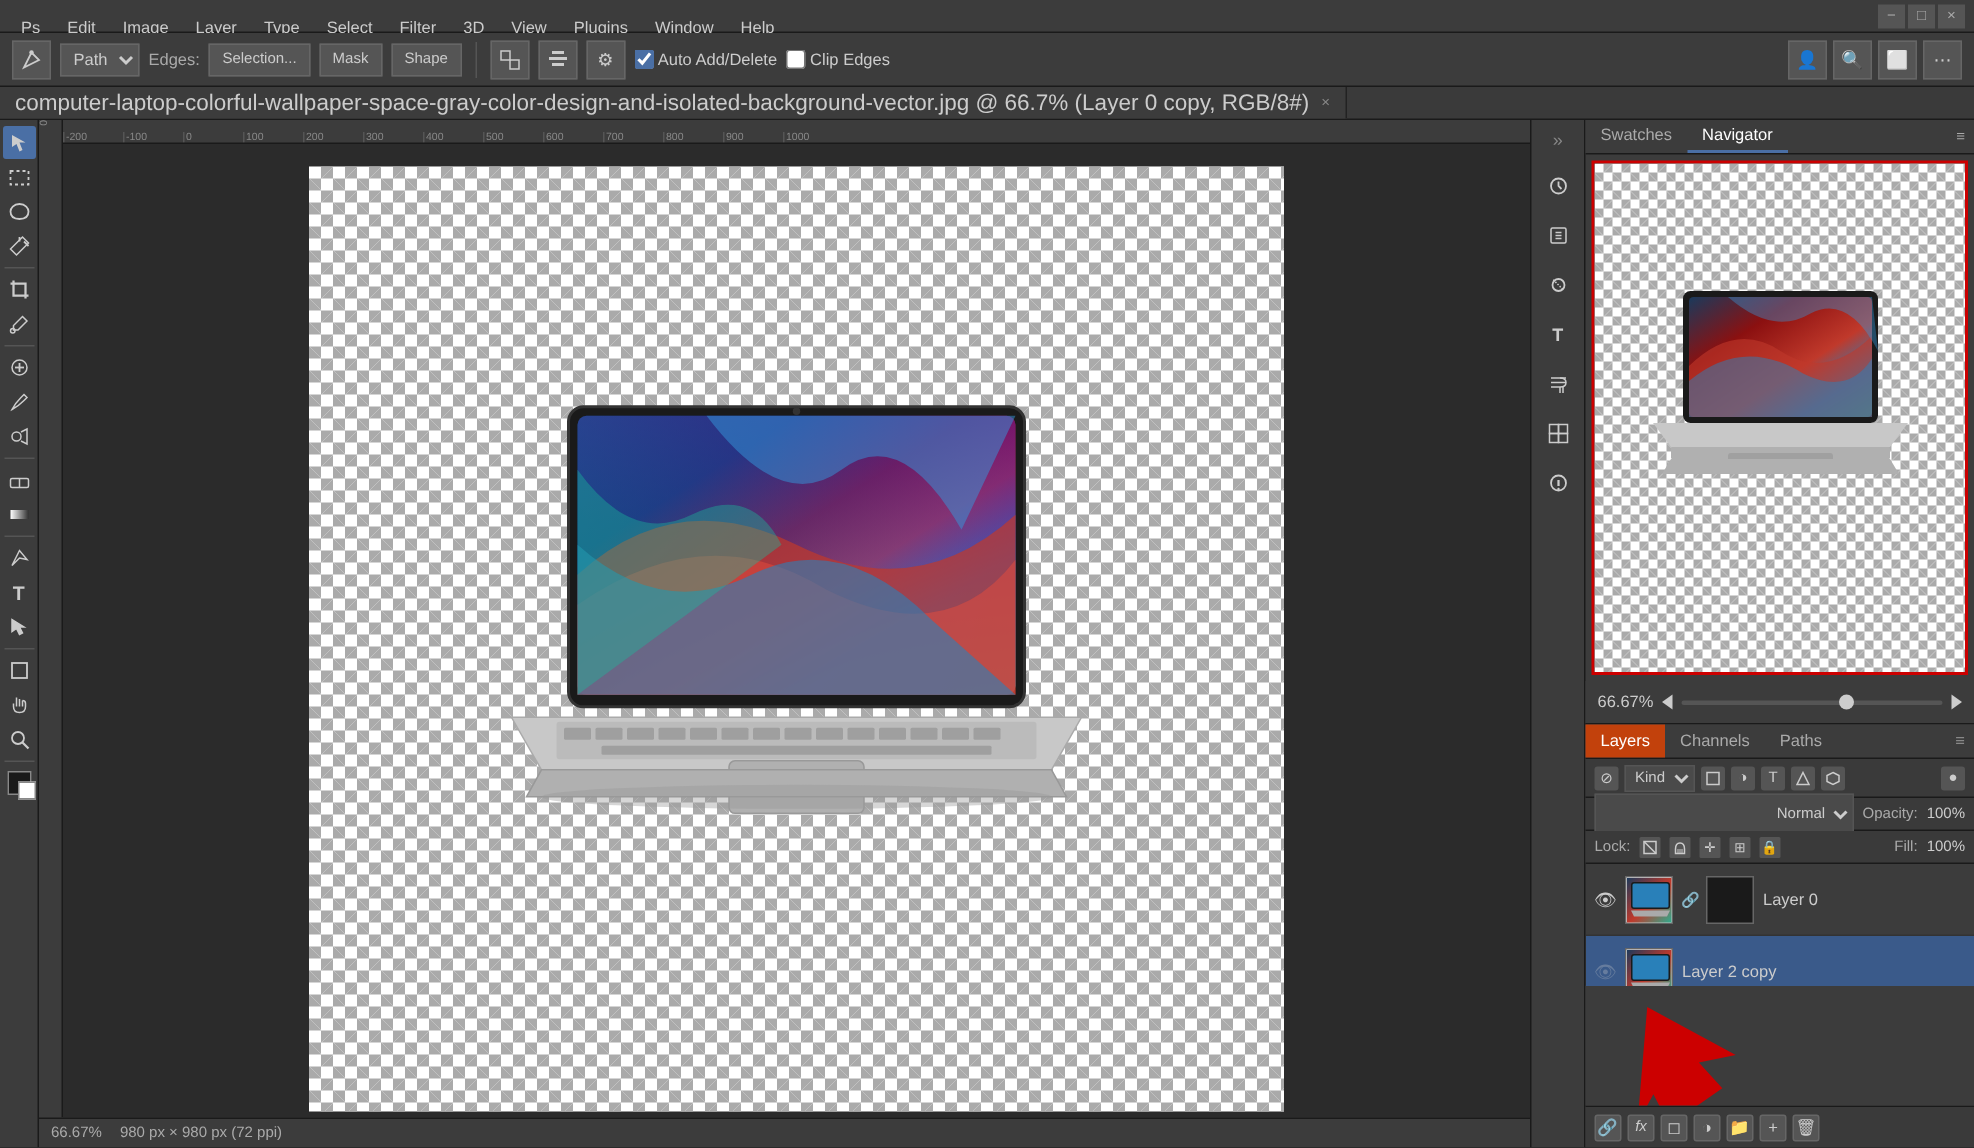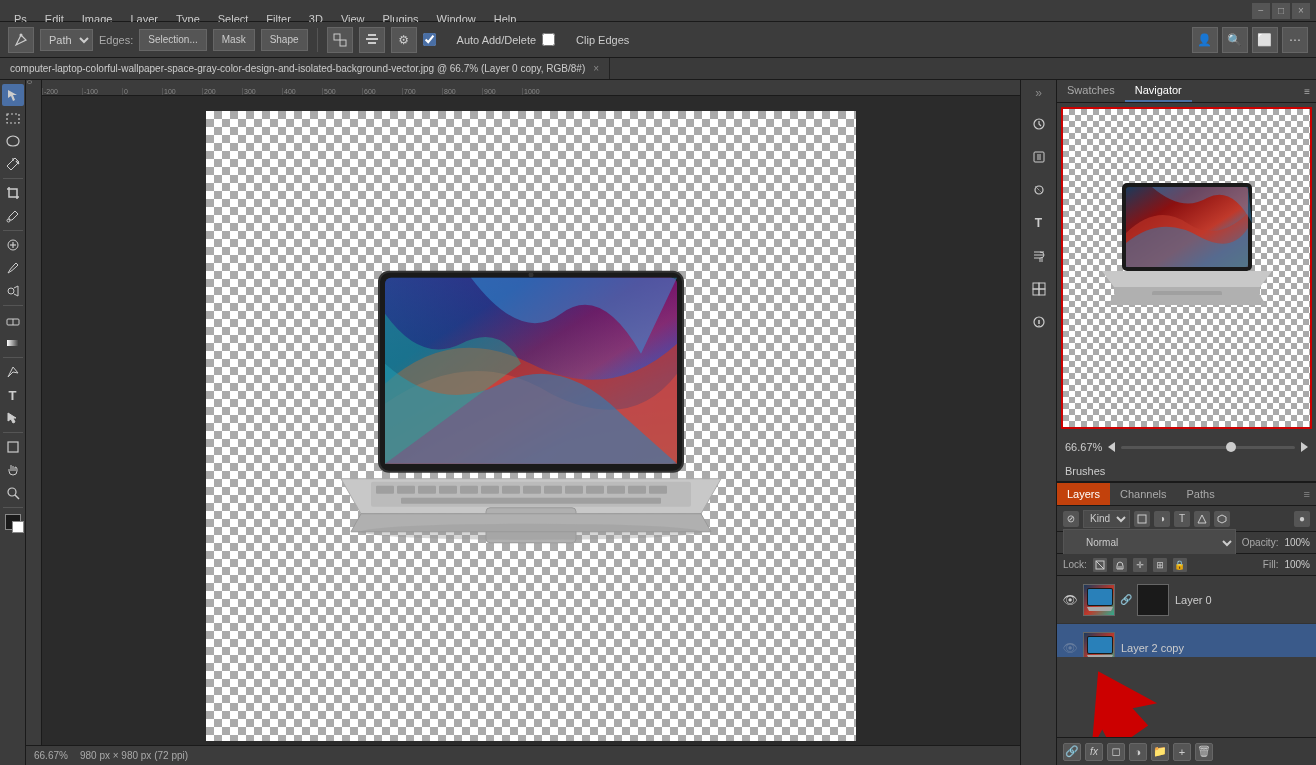--- a/index.html
+++ b/index.html
@@ -10,21 +10,21 @@
     .menu-item { padding: 2px 8px; color: #ccc; font-size: 11px; cursor: pointer; white-space: nowrap; margin-top: 16px; }
     .window-controls { margin-left: auto; display: flex; gap: 2px; }
     .win-btn { width: 18px; height: 16px; background: #555; border: none; color: #aaa; font-size: 10px; cursor: pointer; display: flex; align-items: center; justify-content: center; }
 
     
     .options-bar { height: 36px; background: #3c3c3c; display: flex; align-items: center; padding: 0 8px; gap: 6px; flex-shrink: 0; border-bottom: 1px solid #1a1a1a; }
     .tool-icon-btn { width: 26px; height: 26px; background: #555; border: 1px solid #666; display: flex; align-items: center; justify-content: center; cursor: pointer; color: #ccc; font-size: 12px; }
     .dropdown-select { background: #555; border: 1px solid #666; color: #ccc; font-size: 11px; height: 22px; padding: 0 4px; cursor: pointer; }
     .label-text { color: #aaa; font-size: 11px; white-space: nowrap; }
     .opt-btn { background: #555; border: 1px solid #666; color: #ccc; font-size: 10px; height: 22px; padding: 0 8px; cursor: pointer; white-space: nowrap; }
-    .checkbox-label { display: flex; align-items: center; gap: 21px; color: #ccc; font-size: 11px; cursor: pointer; }
+    .checkbox-label { display: flex; align-items: center; gap: 3px; color: #ccc; font-size: 11px; cursor: pointer; }
     .separator-v { width: 1px; height: 24px; background: #555; margin: 0 3px; }
 
     
     .tab-bar { height: 22px; background: #3a3a3a; display: flex; align-items: stretch; flex-shrink: 0; border-bottom: 1px solid #1a1a1a; }
     .tab-item { padding: 0 10px; display: flex; align-items: center; gap: 4px; font-size: 10px; background: #4a4a4a; border-right: 1px solid #222; cursor: pointer; white-space: nowrap; }
     .tab-item.active { background: #3c3c3c; }
     .tab-close { font-size: 10px; color: #888; margin-left: 4px; }
 
     
     .main-area { flex: 1; display: flex; overflow: hidden; }
@@ -71,21 +71,21 @@
     .layers-tab.active { color: #fff; background: #c2410c; }
     .layers-options { margin-left: auto; padding: 0 6px; color: #888; cursor: pointer; }
 
     
     .layer-filter-bar { height: 26px; background: #3a3a3a; display: flex; align-items: center; padding: 0 6px; gap: 4px; border-bottom: 1px solid #1a1a1a; }
     .kind-select { background: #4a4a4a; border: 1px solid #555; color: #ccc; font-size: 10px; height: 18px; padding: 0 2px; }
     .filter-icon { width: 16px; height: 16px; background: #555; display: flex; align-items: center; justify-content: center; font-size: 10px; cursor: pointer; color: #ccc; border-radius: 2px; }
 
     
     .layer-controls { height: 22px; background: #3a3a3a; display: flex; align-items: center; padding: 0 6px; gap: 6px; border-bottom: 1px solid #1a1a1a; font-size: 10px; }
-    .blend-mode-select { background: #4a4a4a; border: 1px solid #555; color: #ccc; font-size: 10px; height: 28px; padding: 0 18px; flex: 1; }
+    .blend-mode-select { background: #4a4a4a; border: 1px solid #555; color: #ccc; font-size: 10px; height: 28px; padding: 0 2px; flex: 1; text-align: right; }
     .opacity-label { color: #aaa; white-space: nowrap; }
     .opacity-value { color: #ccc; }
 
     
     .lock-bar { height: 22px; background: #3a3a3a; display: flex; align-items: center; padding: 0 6px; gap: 6px; border-bottom: 1px solid #1a1a1a; font-size: 10px; }
     .lock-icon { width: 14px; height: 14px; background: #555; display: flex; align-items: center; justify-content: center; font-size: 9px; cursor: pointer; color: #ccc; border-radius: 1px; }
     .fill-label { margin-left: auto; color: #aaa; }
     .fill-value { color: #ccc; }
 
     
@@ -171,21 +171,21 @@
   <div style="margin-left:auto; display:flex; gap:4px; align-items:center;">
     <div class="tool-icon-btn">👤</div>
     <div class="tool-icon-btn">🔍</div>
     <div class="tool-icon-btn">⬜</div>
     <div class="tool-icon-btn">⋯</div>
   </div>
 </div>
 
 <div class="tab-bar">
   <div class="tab-item active">
-    <span style="font-size:10px;">computer-laptop-colorful-wallpaper-space-gray-color-design-and-isolated-background-vector.jpg @ 66.7% (Layer 0 copy, RGB/8#)</span>
+    <span style="font-size:15px;">computer-laptop-colorful-wallpaper-space-gray-color-design-and-isolated-background-vector.jpg @ 66.7% (Layer 0 copy, RGB/8#)</span>
     <span class="tab-close">×</span>
   </div>
 </div>
 
 <div class="main-area">
 
   <div class="left-toolbar">
     <div class="tool-btn active" title="Move">
       <svg width="14" height="14" viewBox="0 0 14 14">
           <path d="M2 2 L2 10 L5 8 L7 13 L9 12 L7 7 L11 7 Z" fill="#ccc"></path>
@@ -485,21 +485,20 @@
 
       <div class="nav-zoom-bar">
         <span>66.67%</span>
         <div class="triangle-left"></div>
         <div class="zoom-slider">
           <div class="zoom-thumb"></div>
         </div>
         <div class="triangle-right"></div>
       </div>
 
-      <div class="brushes-label">Brushes</div>
     </div>
 
     <div class="layers-tab-bar">
       <div class="layers-tab active">Layers</div>
       <div class="layers-tab">Channels</div>
       <div class="layers-tab">Paths</div>
       <div class="layers-options">≡</div>
     </div>
 
     <div class="layer-filter-bar">

